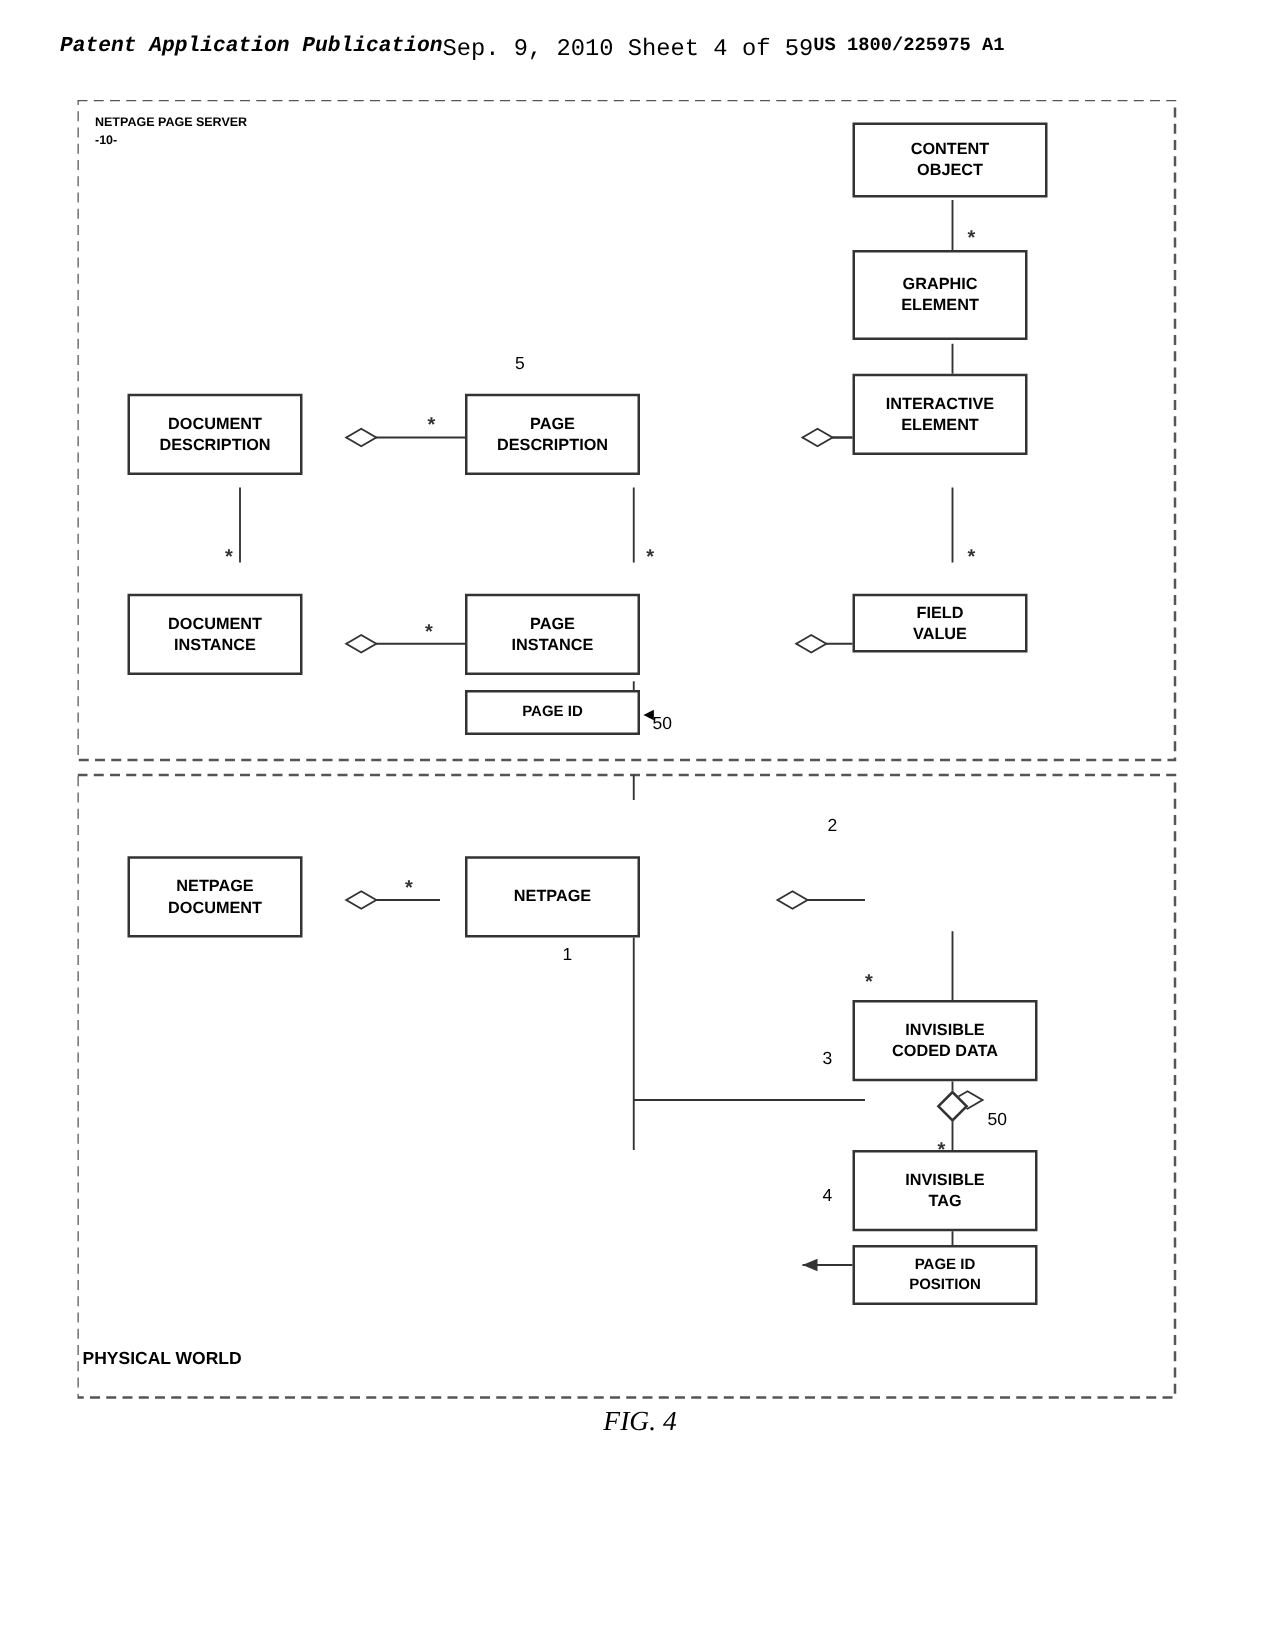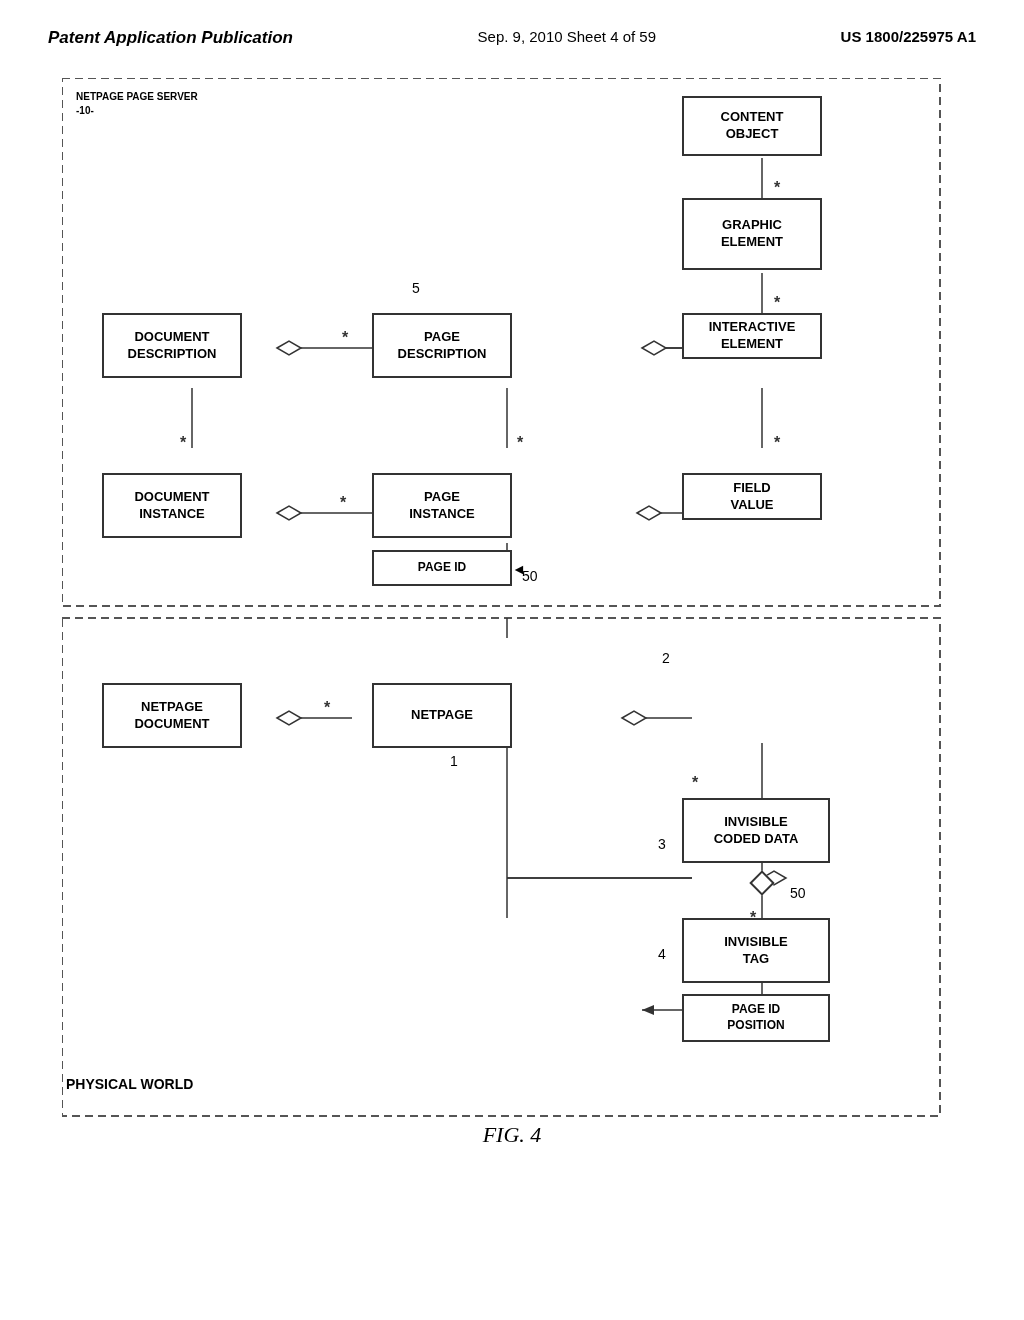--- a/index.html
+++ b/index.html
@@ -7,24 +7,24 @@
       width: 1024px;
       height: 1320px;
       background: #fff;
       font-family: Arial, sans-serif;
       overflow: hidden;
       position: relative;
     }
 
     .page-header {
       display: flex;
-      justify-content: space-between;
       align-items: flex-start;
       padding: 28px 48px 0 48px;
       border-bottom: none;
+      font-family: Liberation Mono, monospace;
     }
 
     .diagram-area {
       position: relative;
       margin: 30px auto 0 auto;
       width: 900px;
       height: 1080px;
     }
 
     
@@ -62,21 +62,21 @@
       font-size: 22px;
       font-style: italic;
       font-family: 'Times New Roman', serif;
     }
   </style>
 </head>
 <body>
 
 <div class="page-header">
   <div style="font-size:17px;font-weight:bold;font-style:italic;">Patent Application Publication</div>
-  <div style="font-size:15px;">Sep. 9, 2010     Sheet 4 of 59</div>
+  <div style="font-size:19px;">Sep. 9, 2010     Sheet 4 of 59</div>
   <div style="font-size:15px;font-weight:bold;">US 1800/225975 A1</div>
 </div>
 
 <div class="diagram-area">
 
   <svg class="svg-overlay" xmlns="http://www.w3.org/2000/svg">
 
     <rect x="0" y="0" width="878" height="528" fill="none" stroke="#555" stroke-width="2" stroke-dasharray="8,5"></rect>
 
     <rect x="0" y="540" width="878" height="498" fill="none" stroke="#555" stroke-width="2" stroke-dasharray="8,5"></rect>
@@ -148,29 +148,29 @@
     <line x1="445" y1="800" x2="630" y2="800" stroke="#333" stroke-width="1.5"></line>
     <line x1="445" y1="760" x2="445" y2="840" stroke="#333" stroke-width="1.5"></line>
     <line x1="445" y1="800" x2="630" y2="800" stroke="#333" stroke-width="1.5"></line>
 
   </svg>
 
   <div style="position:absolute;top:12px;left:14px;font-size:10px;font-weight:bold;line-height:1.4;">
     <span>NETPAGE PAGE SERVER<br>-10-</span>
   </div>
 
-  <div class="box" style="left:620px;top:18px;width:140px;height:60px;">
+  <div class="box" style="left:620px;top:18px;width:156px;height:60px;">
     <span>CONTENT<br>OBJECT</span>
   </div>
 
   <div class="box" style="left:620px;top:120px;width:140px;height:72px;">
     <span>GRAPHIC<br>ELEMENT</span>
   </div>
 
-  <div class="box" style="left:620px;top:235px;width:140px;height:46px;">
+  <div class="box" style="left:620px;top:219px;width:140px;height:65px;">
     <span>INTERACTIVE<br>ELEMENT</span>
   </div>
 
   <div class="box" style="left:40px;top:235px;width:140px;height:65px;">
     <span>DOCUMENT<br>DESCRIPTION</span>
   </div>
 
   <div class="box" style="left:310px;top:235px;width:140px;height:65px;">
     <span>PAGE<br>DESCRIPTION</span>
   </div>

